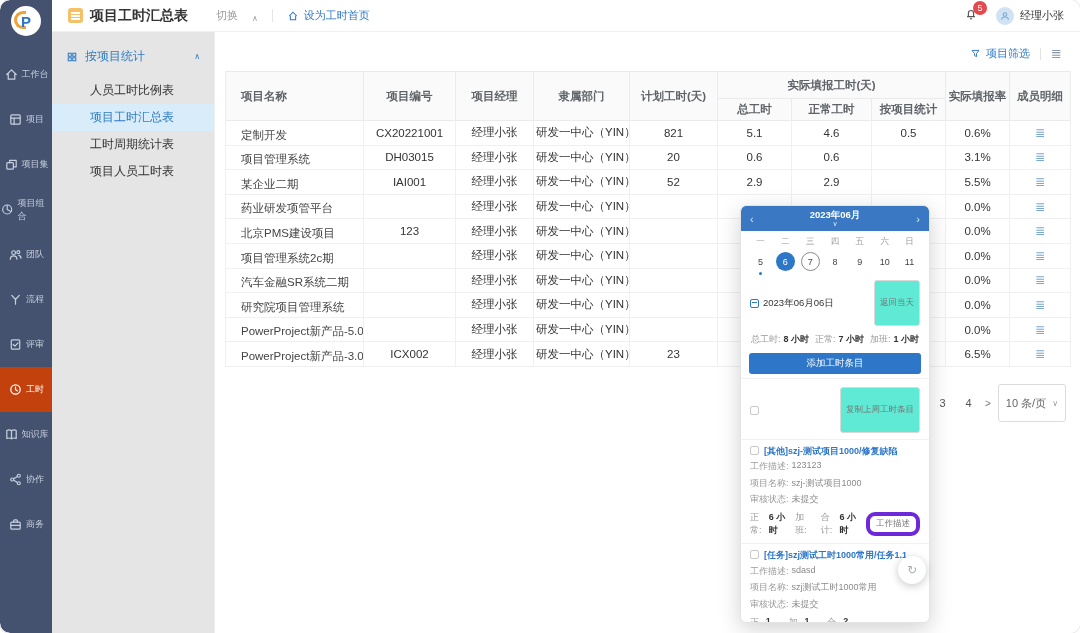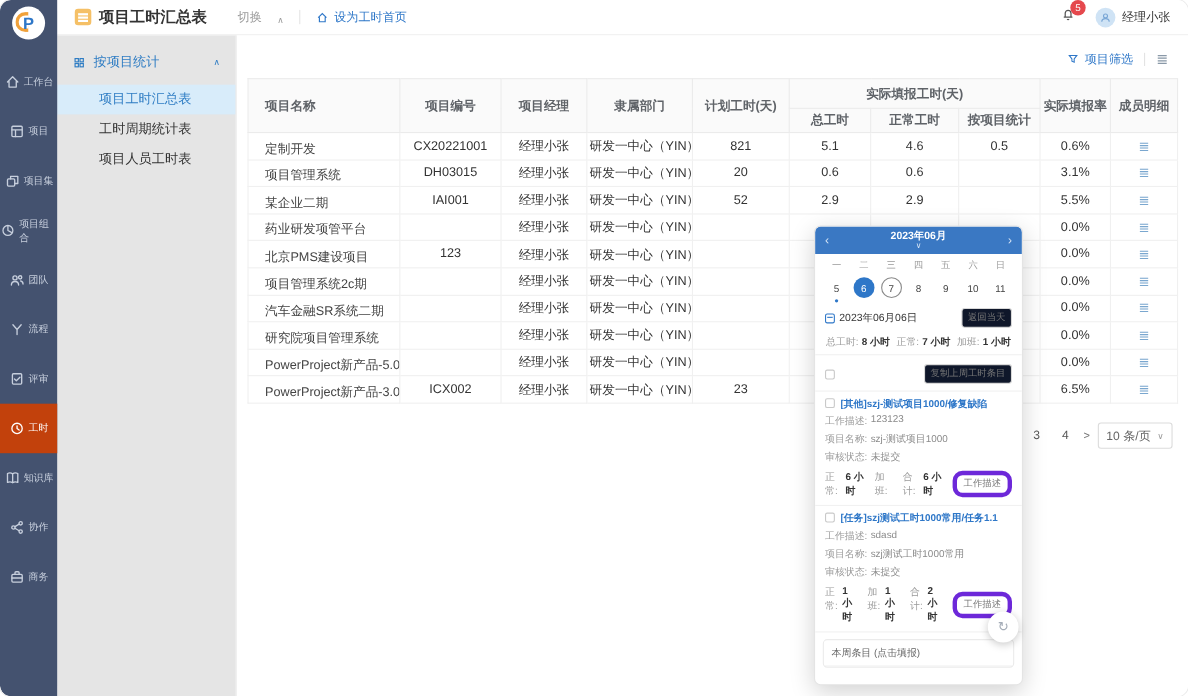--- a/index.html
+++ b/index.html
@@ -60,42 +60,42 @@
 .grid thead tr:last-child th{height:22px}
 .grid td{font-size:11.5px;color:#333;text-align:center;border:1px solid #f0f0f0;height:24.6px;padding:0 2px;overflow:hidden;white-space:nowrap}
 .grid td.al{text-align:left;padding:0 0 2px 15px;vertical-align:bottom;color:#444}
 .detail-icon{color:#7aa7cf;font-size:12px;cursor:pointer}
 
 
 .pager{position:absolute;right:14px;top:352px;display:flex;align-items:center;gap:7px;z-index:2}
 .pg{min-width:19px;height:20px;border-radius:3px;display:flex;align-items:center;justify-content:center;font-size:11px;color:#555;cursor:pointer;background:#fff}
 .pg.cur{border:1px solid #2e77c8;color:#2e77c8}
 .pg-next{font-size:10px;color:#777;cursor:pointer}
-.pg-size{display:flex;align-items:center;gap:6px;border:1px solid #dcdcdc;border-radius:3px;height:24px;padding:0 7px;font-size:11px;color:#666;cursor:pointer;background:#fff}
+.pg-size{display:flex;align-items:center;gap:6px;border:1px solid #dcdcdc;border-radius:3px;height:38px;padding:0 7px;font-size:11px;color:#666;cursor:pointer;background:#fff}
 
 
 .popup{position:absolute;left:740px;top:205px;width:190px;height:418px;background:#fff;border-radius:6px;border:1px solid #e4e4e4;box-shadow:0 6px 22px rgba(0,0,0,.18);z-index:10;font-size:9px;overflow:hidden}
 .cal-hdr{height:25px;background:#3a78c3;border-radius:5px 5px 0 0;display:flex;align-items:center;justify-content:space-between;padding:0 9px;color:#fff}
 .cal-arrow{font-size:11px;cursor:pointer;color:#d8e6f6}
 .cal-month{display:flex;flex-direction:column;align-items:center;line-height:1;cursor:pointer}
 .cal-month-label{font-size:9.5px;font-weight:bold}
 .cal-month .caret{color:#d8e6f6;font-size:7px;margin-top:1px}
 .weekdays,.days{display:flex;justify-content:space-between;padding:0 10px}
 .weekdays{margin-top:5px}
 .wd{width:19px;text-align:center;color:#9a9a9a;font-size:8.5px}
 .days{margin-top:4px}
 .day{width:19px;height:19px;display:flex;align-items:center;justify-content:center;font-size:9px;color:#444;border-radius:50%;cursor:pointer;position:relative}
 .day.sel{background:#2e77c8;color:#fff}
 .day.today{border:1px solid #8a8a8a}
 .day .dot{position:absolute;bottom:-4px;left:50%;margin-left:-1.5px;width:3px;height:3px;border-radius:50%;background:#2e77c8}
 .date-row{display:flex;align-items:center;justify-content:space-between;padding:9px 9px 0}
 .date-label{display:flex;align-items:center;gap:4px;color:#333;font-size:9.5px}
 .cal-mini{width:9px;height:9px;border:1px solid #2e77c8;border-radius:2px;position:relative}
 .cal-mini:before{content:"";position:absolute;left:1px;right:1px;top:2px;height:1px;background:#2e77c8}
-.btn-ghost{border:1px solid #d9d9d9;border-radius:3px;color:#777;font-size:8.5px;padding:2px 5px;cursor:pointer;background:#0f172a;white-space:nowrap}
+.btn-ghost{border:1px solid #d9d9d9;border-radius:3px;color:#777;font-size:8.5px;padding:16px 5px;cursor:pointer;background:#5eead4;white-space:nowrap}
 .sum-row{display:flex;justify-content:space-between;padding:7px 10px 0}
 .sum-item{display:flex;gap:3px}
 .lbl{color:#9a9a9a}
 .val{color:#333;font-weight:bold}
 .btn-primary{display:block;margin:7px 8px 0;height:21px;background:#2e77c8;border-radius:3px;color:#fff;font-size:9.5px;display:flex;align-items:center;justify-content:center;cursor:pointer}
 .copy-row{display:flex;align-items:center;justify-content:space-between;padding:8px 9px 6px;border-bottom:1px solid #f1f1f1;margin-top:4px;border-top:1px solid #f1f1f1}
 .cbx{width:9px;height:9px;border:1px solid #c9c9c9;border-radius:2px;background:#fff;cursor:pointer;flex:none}
 .entry{padding:6px 9px 6px;border-bottom:1px solid #f1f1f1}
 .entry-title{display:flex;align-items:flex-start;gap:5px;color:#2e77c8;font-size:9px;font-weight:bold;cursor:pointer;line-height:1.2}
 .meta{display:flex;gap:3px;margin-top:3.5px;color:#9a9a9a}
@@ -239,20 +239,21 @@
     <div class="sm-group">
       <svg viewBox="0 0 16 16">
           <rect x="3" y="3" width="4" height="4"></rect>
           <rect x="9" y="3" width="4" height="4"></rect>
           <rect x="3" y="9" width="4" height="4"></rect>
           <rect x="9" y="9" width="4" height="4"></rect>
         </svg>
       <span>按项目统计</span>
       <span class="caret">∧</span>
     </div>
+    <div class="sm-item"><span>人员工时比例表</span></div>
     <div class="sm-item active"><span>项目工时汇总表</span></div>
     <div class="sm-item"><span>工时周期统计表</span></div>
     <div class="sm-item"><span>项目人员工时表</span></div>
   </div>
 
   <div class="main">
     <div class="toolbar">
       <span class="filter-btn">
         <svg viewBox="0 0 16 16">
             <path d="M3 3.5 H13 L9.5 8 V12.5 L6.5 11 V8 Z"></path>
@@ -486,20 +487,21 @@
         </span>
       <span class="sum-item">
           <span class="lbl">正常:</span>
           <span class="val">7 小时</span>
         </span>
       <span class="sum-item">
           <span class="lbl">加班:</span>
           <span class="val">1 小时</span>
         </span>
     </div>
+    <span class="btn-primary">添加工时条目</span>
     <div class="copy-row">
       <span class="cbx"></span>
       <span class="btn-ghost">复制上周工时条目</span>
     </div>
 
     <div class="entry">
       <div class="entry-title">
         <span class="cbx"></span>
         <span>[其他]szj-测试项目1000/修复缺陷</span>
       </div>

